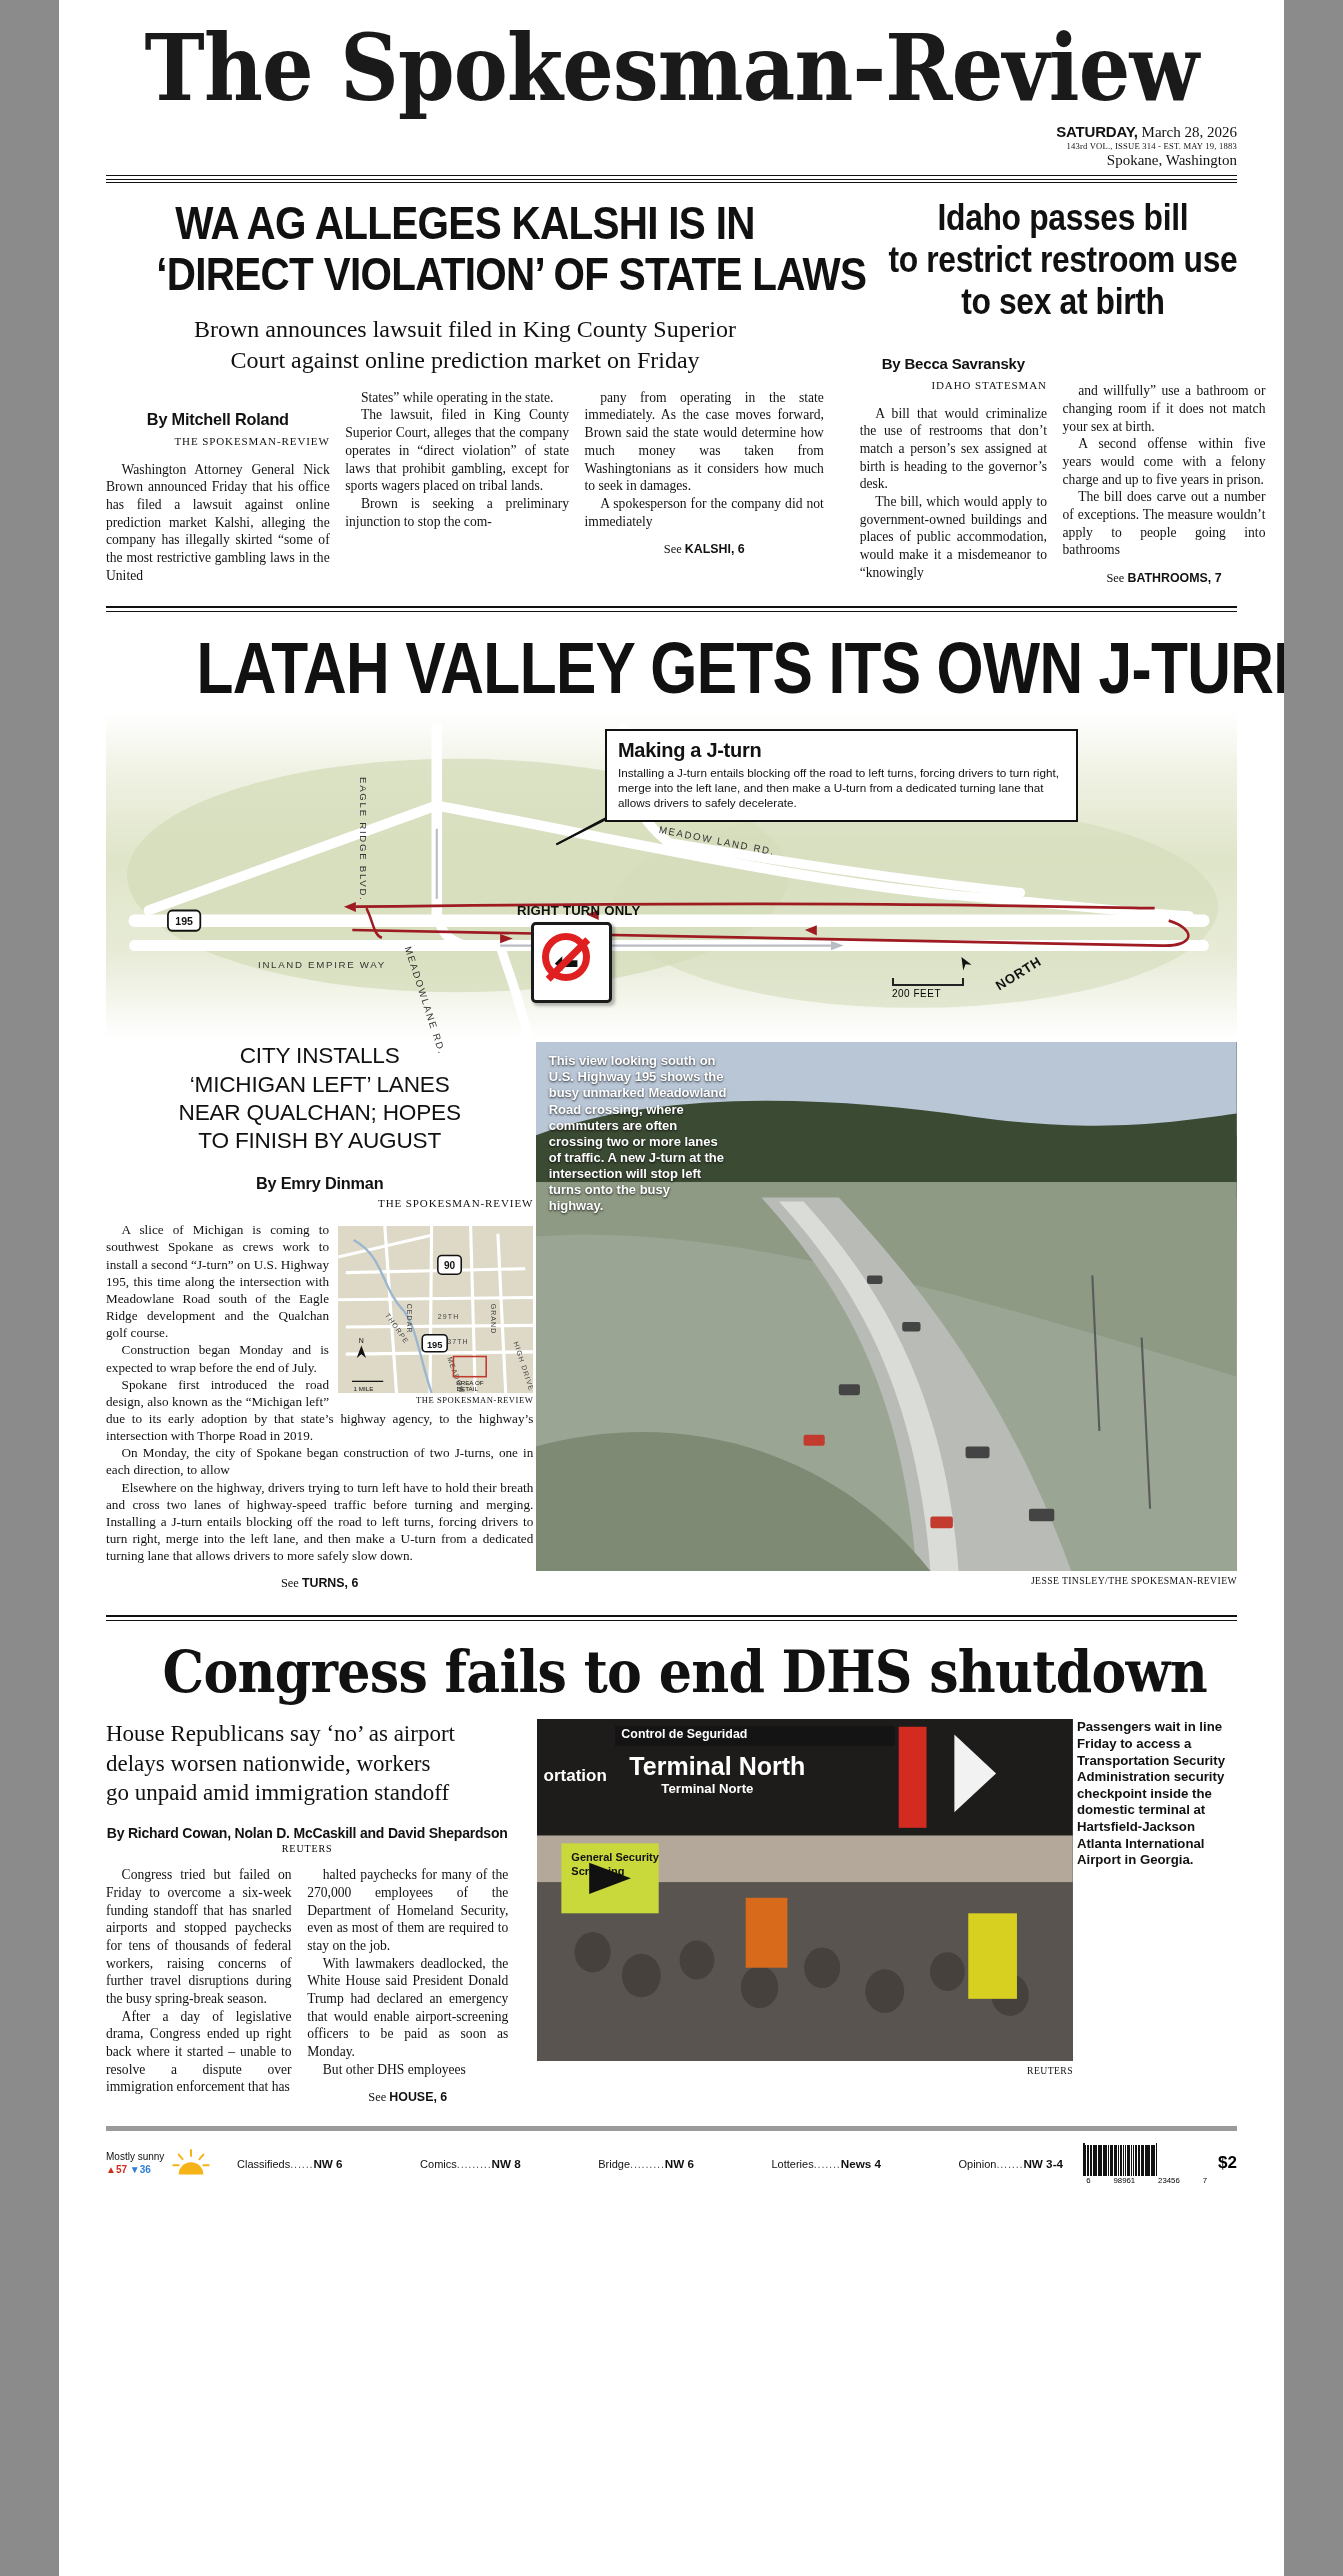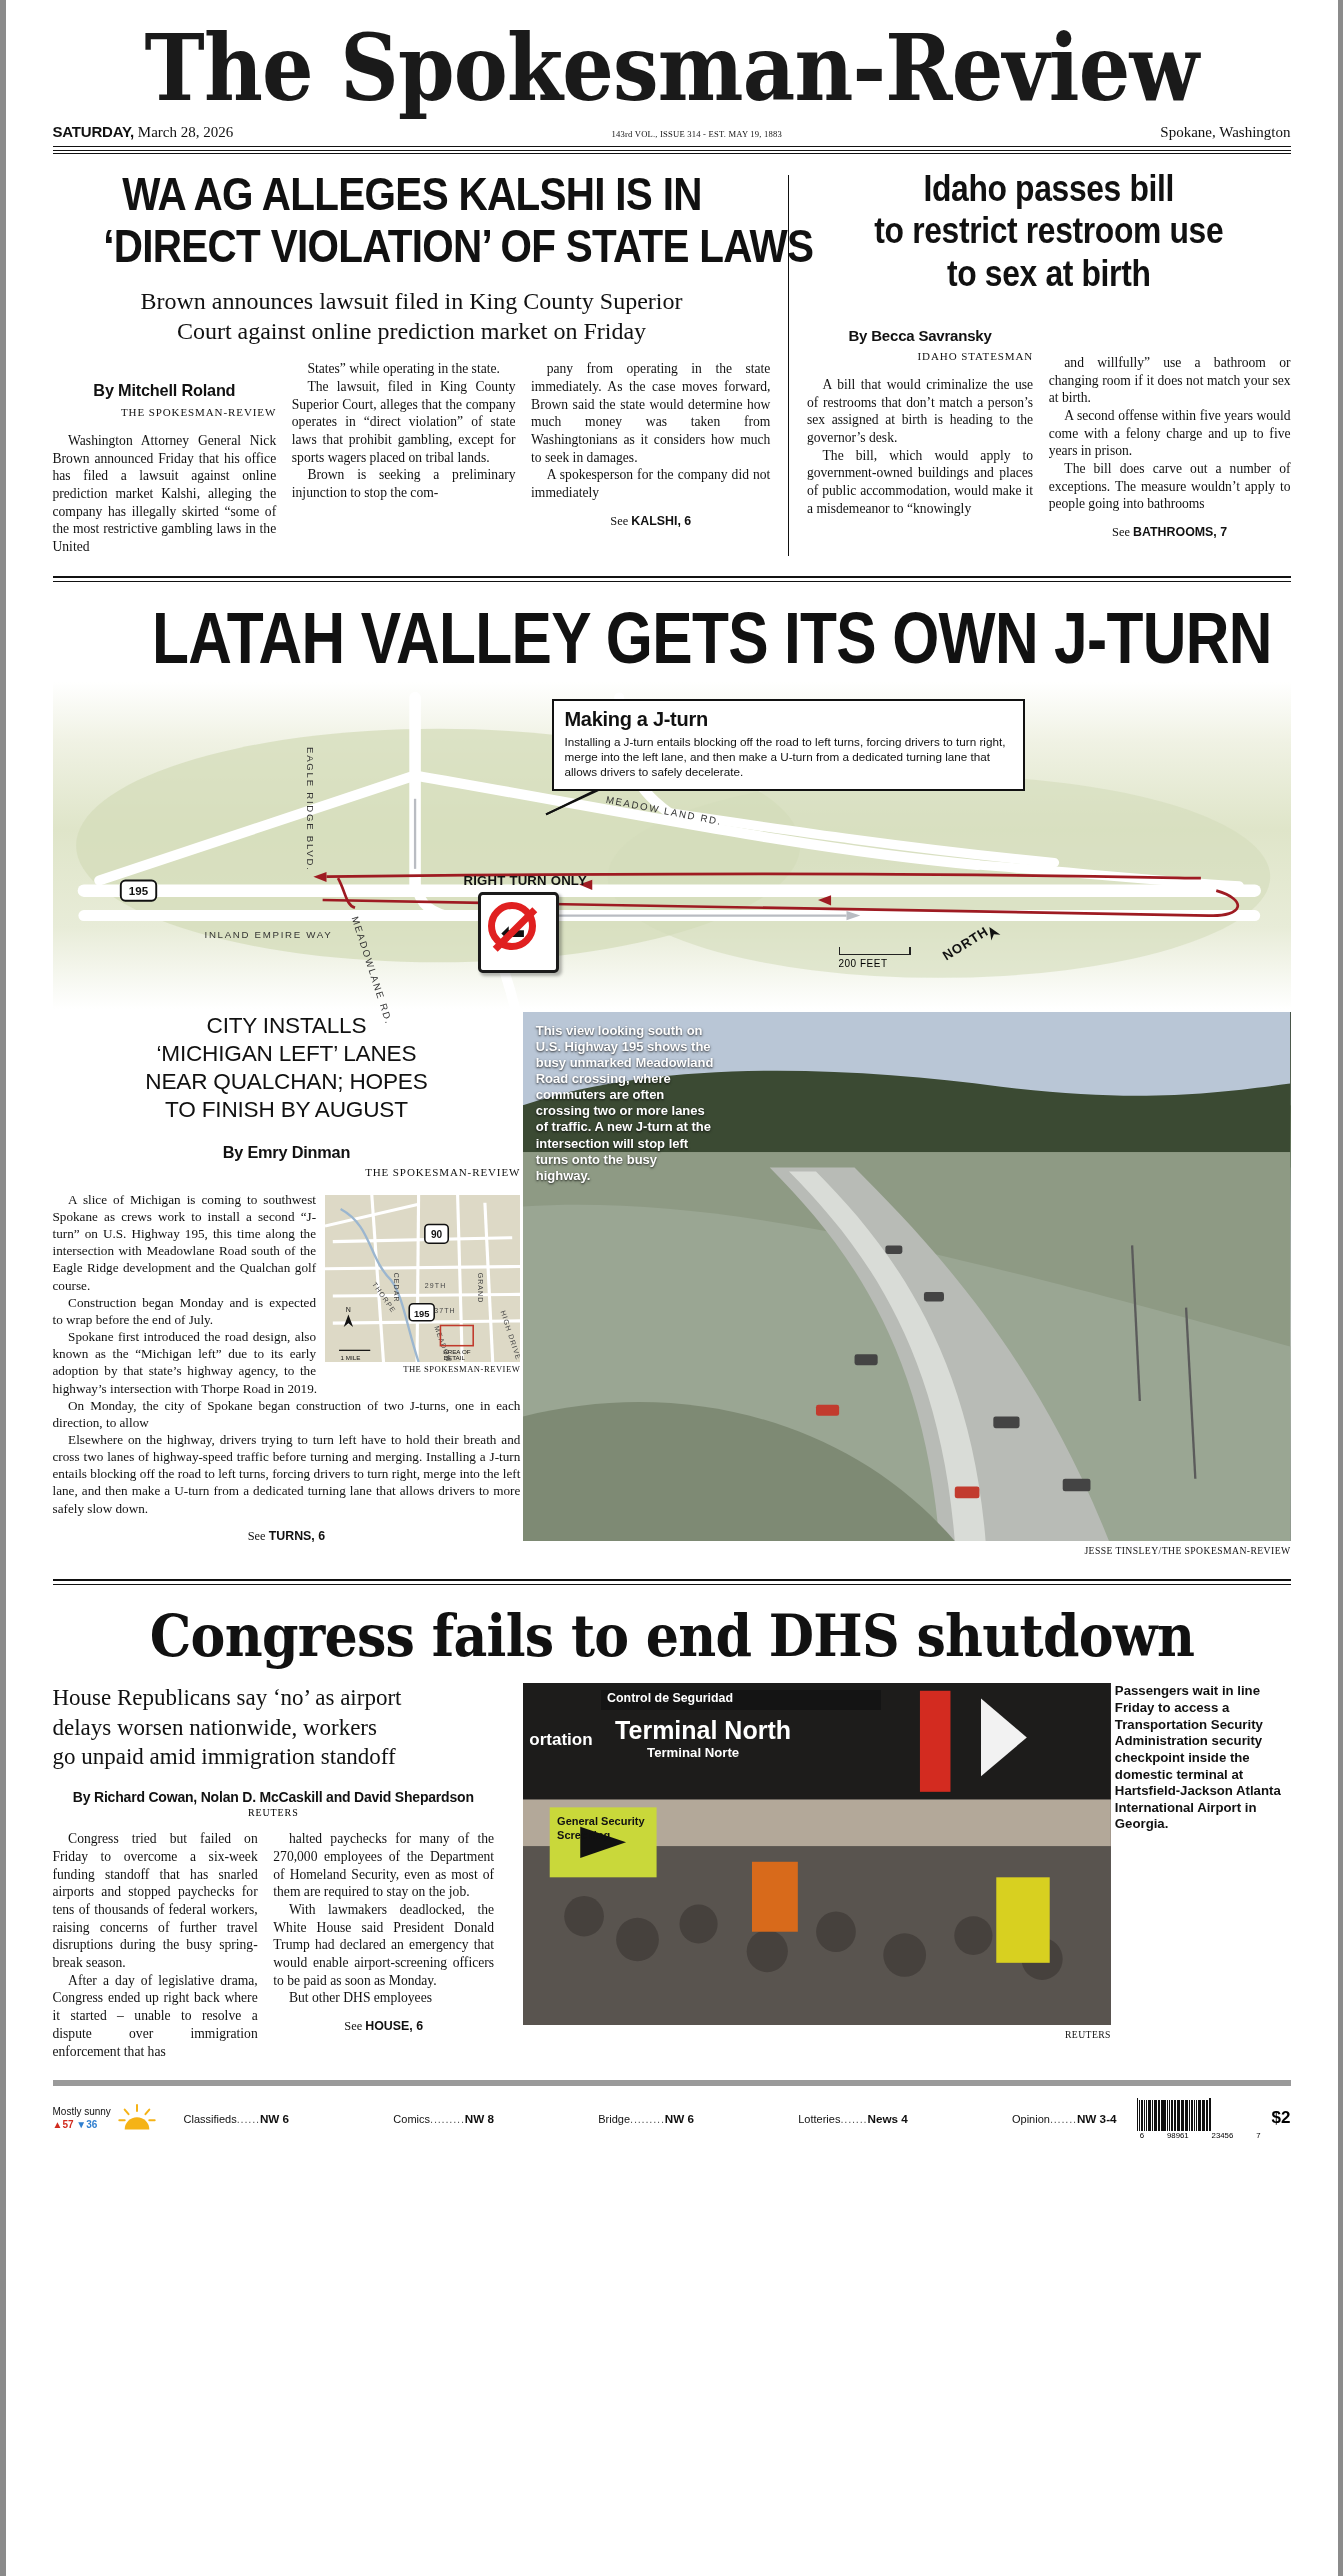--- a/index.html
+++ b/index.html
@@ -1,39 +1,39 @@
 <!DOCTYPE html>
 <html style="font-size:12.4px"><head>
 <meta charset="utf-8">
 <title>The Spokesman-Review — Front Page</title>
 <style>
   html,body{margin:0;padding:0;background:#8b8b8b;}
   body{font-family:"Liberation Serif",serif;}
   .page{
-    width:1332px;height:2576px;background:#ffffff;margin:0 auto;position:relative;
+    width:1225px;height:2576px;background:#ffffff;margin:0 auto;position:relative;
     box-sizing:border-box;padding:0 47px;overflow:hidden;
   }
 
   
   .masthead{padding-top:23px;text-align:center;}
   .masthead .title{
     font-family:"DejaVu Serif",serif;
     font-weight:bold;
     font-size:81px;
     letter-spacing:-0.8px;
     line-height:1.0;
     color:#1a1a1a;
     white-space:nowrap;
     transform:scaleY(1.12);
     transform-origin:center top;
     margin:0;
   }
   .dateline{
     display:flex;align-items:flex-end;justify-content:space-between;
-    margin-top:18.7px;font-size:13.2px;color:#111;
+    margin-top:18.7px;font-size:13.2px;color:#111;flex-direction:column;
   }
   .dateline .dl-left{font-size:15px;}
   .dateline .dl-left b{font-family:"Liberation Sans",sans-serif;font-weight:bold;letter-spacing:-0.2px;}
   .dateline .dl-mid{font-size:8.6px;letter-spacing:0.2px;padding-bottom:1.6px;}
   .dateline .dl-right{font-size:15px;}
   .rule-double{border-top:1.6px solid #111;border-bottom:0.8px solid #111;height:3.1px;margin-top:5.4px;}
   .rule-thin{border-top:0.8px solid #111;margin-top:2.3px;}
 
   
   .top-zone{display:flex;margin-top:15.6px;}

